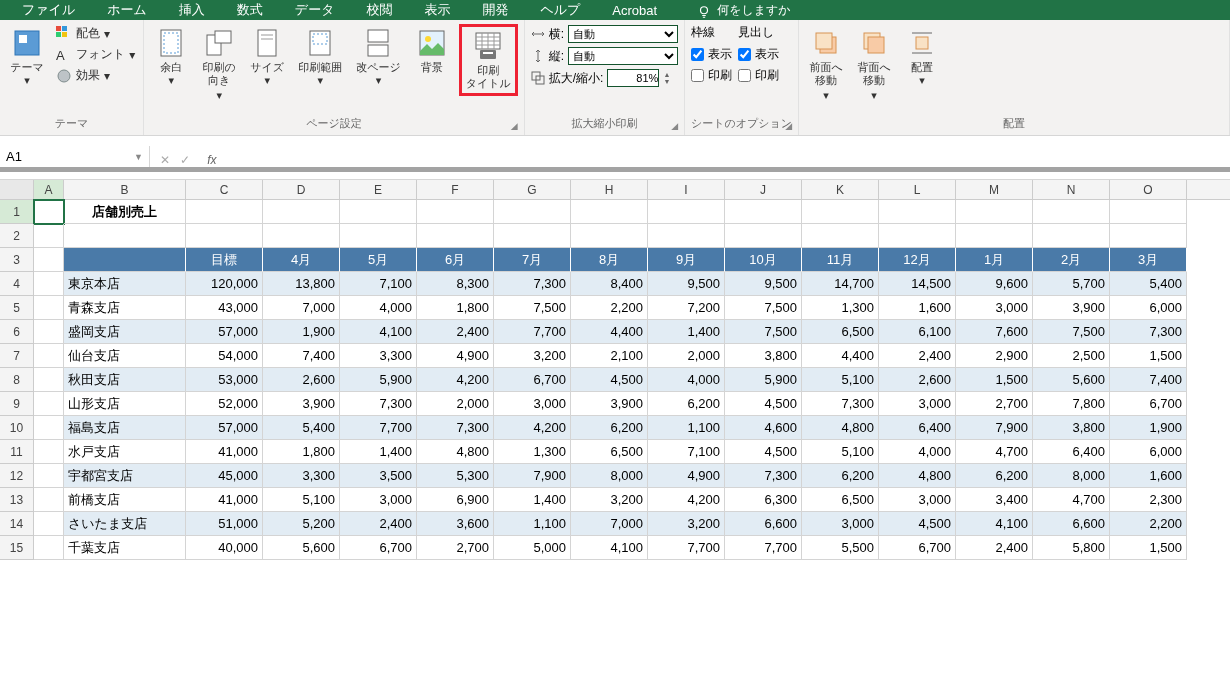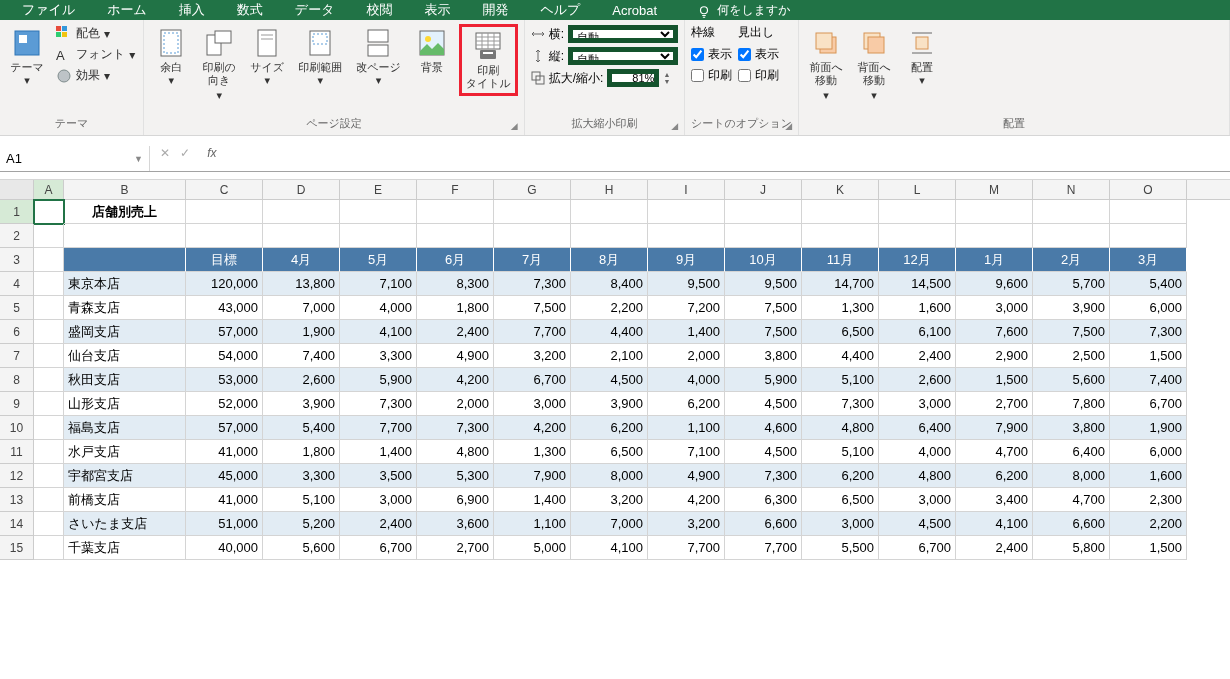--- a/index.html
+++ b/index.html
@@ -19,26 +19,26 @@
 .group-label .dlb { position: absolute; right: 0; bottom: 2px; font-size: 9px; color: #888; }
 .group-body { display: flex; align-items: flex-start; gap: 6px; flex: 1; }
 .big-btn { display: flex; flex-direction: column; align-items: center; justify-content: flex-start; padding: 3px 4px; cursor: pointer; min-width: 42px; }
 .big-btn svg { width: 32px; height: 32px; }
 .big-btn .lbl { text-align: center; font-size: 11px; line-height: 1.2; margin-top: 2px; color:#333; }
 .small-row { display: flex; align-items: center; gap: 4px; padding: 1px 2px; cursor: pointer; font-size: 12px; color:#333; }
 .small-row svg { width: 16px; height: 16px; }
 .stack { display: flex; flex-direction: column; gap: 2px; }
 .highlighted { border: 3px solid #e23; }
 .scale-row { display: flex; align-items: center; gap: 4px; font-size: 12px; padding: 1px 0; }
-.scale-row select, .scale-row input { font-size: 11px; height: 18px; border: 5px solid #14532d; background: #fff; }
+.scale-row select, .scale-row input { font-size: 11px; height: 18px; border: 1px solid #14532d; background: #fff; }
 .check-row { display: flex; align-items: center; gap: 4px; font-size: 12px; padding: 1px 0; }
 .check-row input { width: 13px; height: 13px; }
 
 
-.fbar-row { display: flex; align-items: flex-start; border-bottom: 1px solid #a3a3a3; height: 26px; background:#fff; }
+.fbar-row { display: flex; align-items: flex-end; border-bottom: 5px solid #a3a3a3; height: 26px; background:#fff; }
 .namebox { width: 150px; border-right: 1px solid #d6d6d6; display: flex; align-items: center; padding: 0 6px; height: 100%; }
 .namebox input { border: none; width: 100%; font-size: 13px; outline: none; }
 .namebox .dd { color: #888; font-size: 9px; margin-left: 4px; }
 .fbar-btns { display: flex; align-items: center; gap: 10px; padding: 0 10px; color: #aaa; }
 .fx { font-style: italic; color: #666; margin-left: 7px; }
 .formula-input { flex: 1; border: none; font-size: 13px; padding: 0 4px; outline: none; }
 
 
 .grid-wrap { position: relative; }
 .colhdr-row { display: flex; height: 20px; background: #f4f4f4; border-bottom: 1px solid #ccc; }

